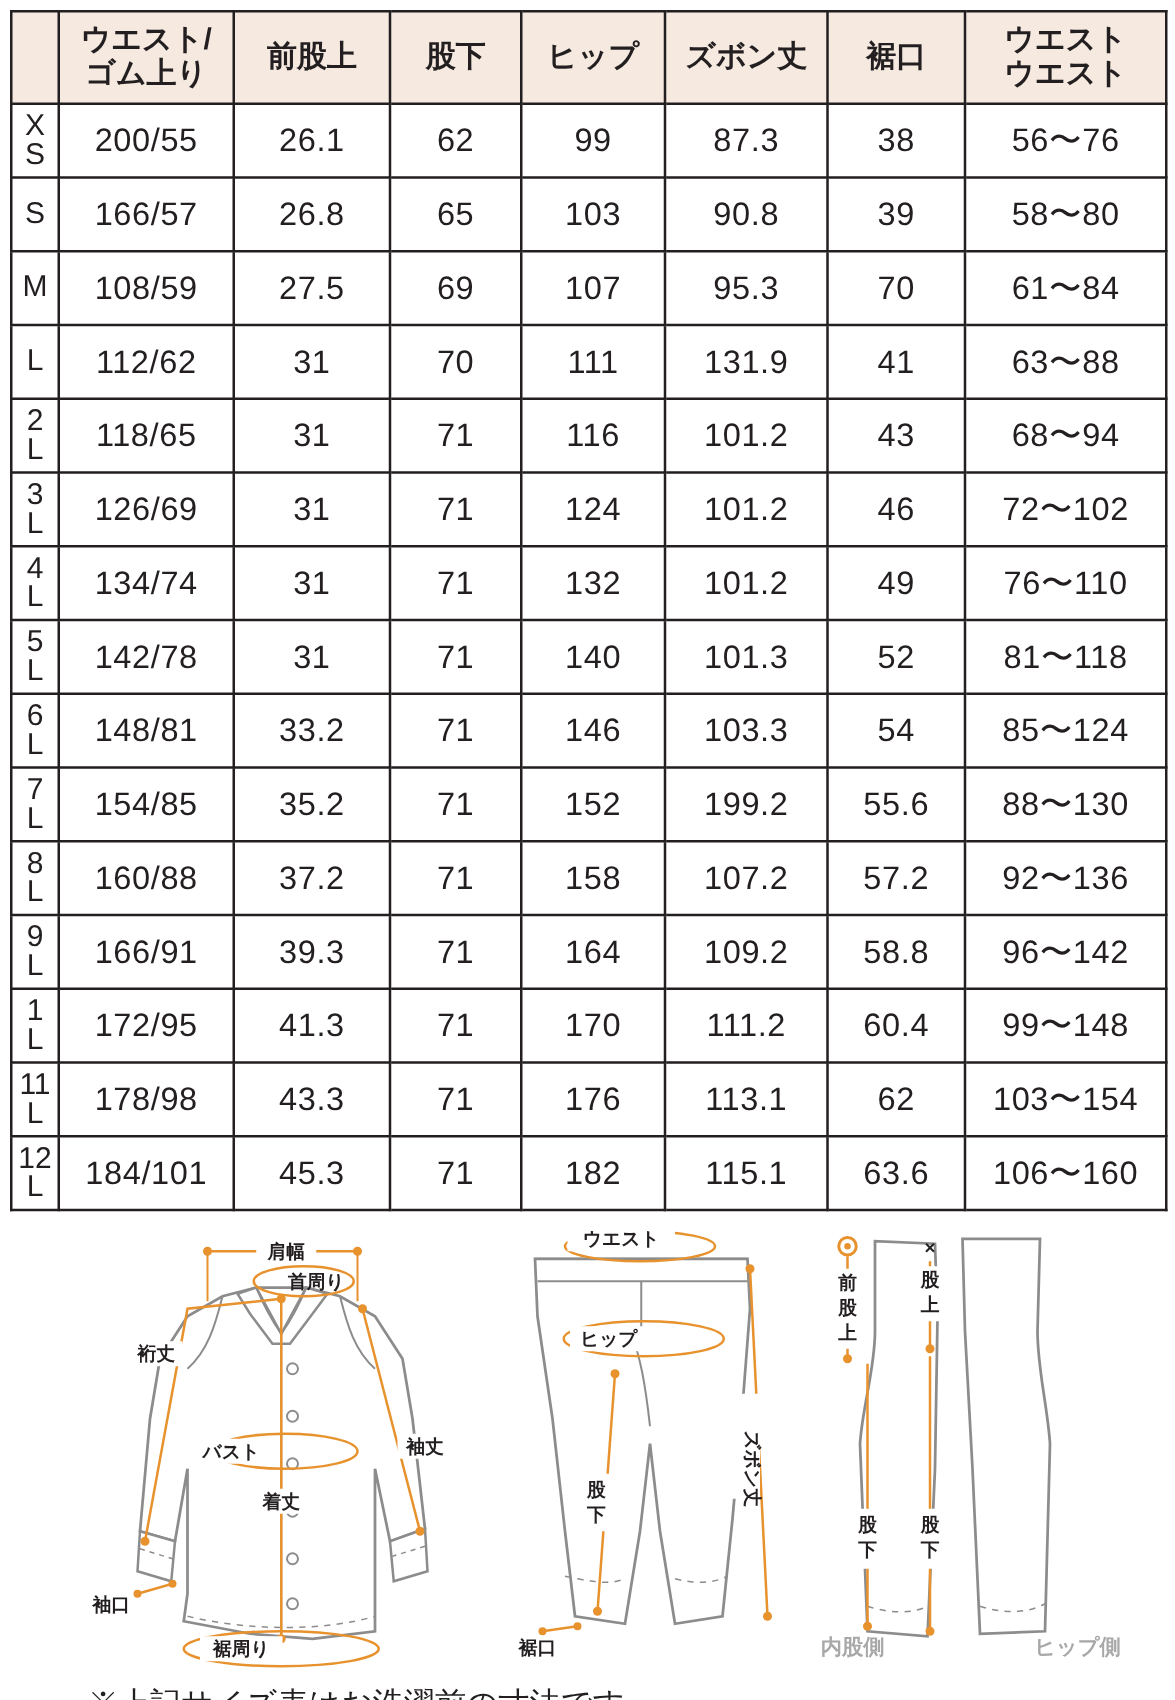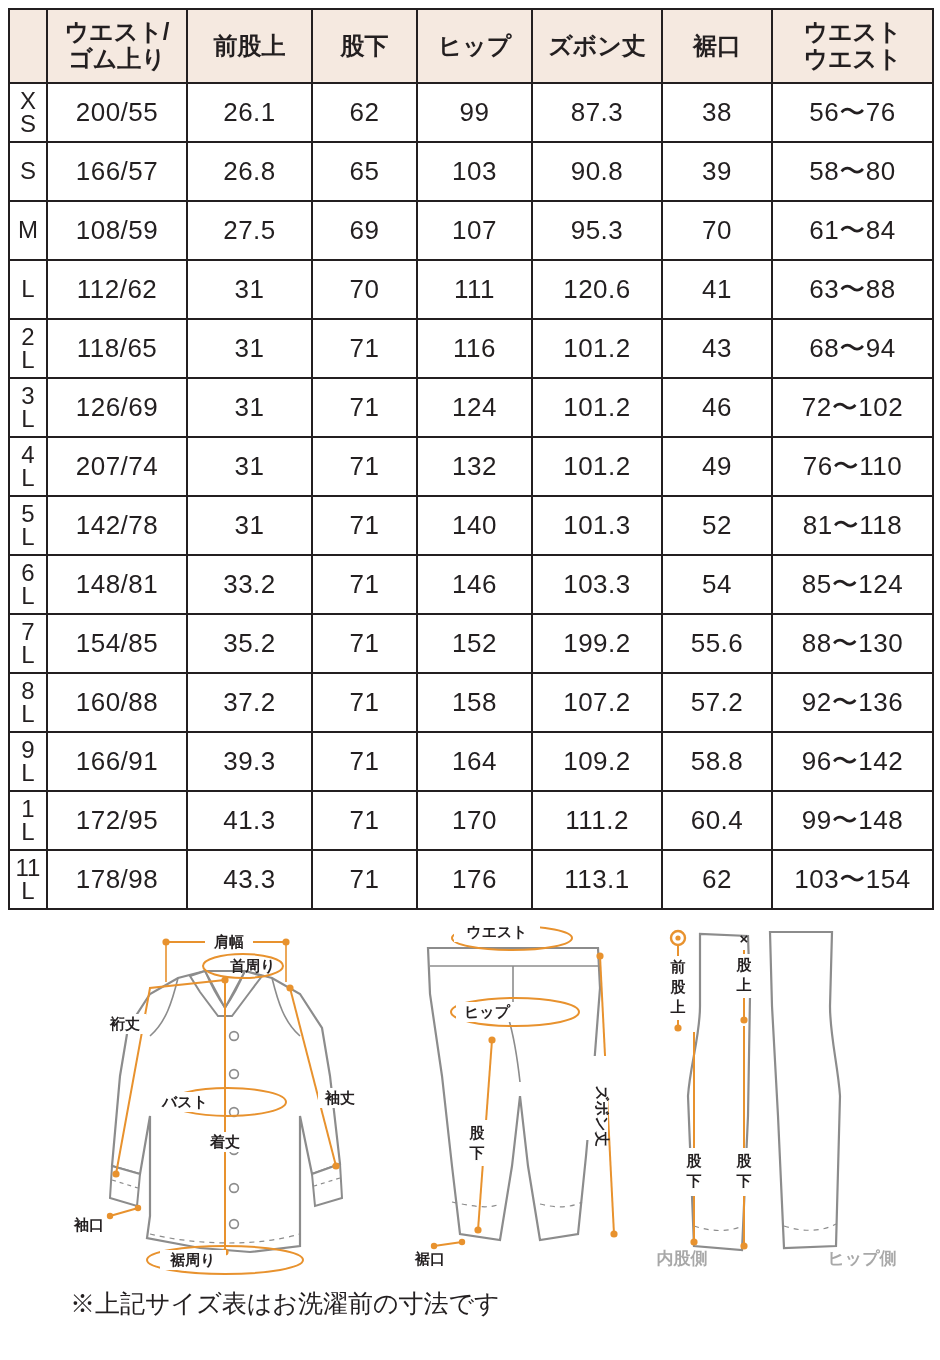--- a/index.html
+++ b/index.html
@@ -185,21 +185,21 @@
         </tr>
         <tr>
           <td class="sizecell">
             <span>L</span>
             <span></span>
           </td>
           <td>112/62</td>
           <td>31</td>
           <td>70</td>
           <td>111</td>
-          <td>120.6</td>
+          <td>131.9</td>
           <td>41</td>
           <td>63〜88</td>
         </tr>
         <tr>
           <td class="sizecell">
             <span>2</span>
             <span>L</span>
           </td>
           <td>118/65</td>
           <td>31</td>
@@ -220,21 +220,21 @@
           <td>124</td>
           <td>101.2</td>
           <td>46</td>
           <td>72〜102</td>
         </tr>
         <tr>
           <td class="sizecell">
             <span>4</span>
             <span>L</span>
           </td>
-          <td>207/74</td>
+          <td>134/74</td>
           <td>31</td>
           <td>71</td>
           <td>132</td>
           <td>101.2</td>
           <td>49</td>
           <td>76〜110</td>
         </tr>
         <tr>
           <td class="sizecell">
             <span>5</span>
@@ -318,20 +318,33 @@
             <span>11</span>
             <span>L</span>
           </td>
           <td>178/98</td>
           <td>43.3</td>
           <td>71</td>
           <td>176</td>
           <td>113.1</td>
           <td>62</td>
           <td>103〜154</td>
+        </tr>
+        <tr>
+          <td class="sizecell">
+            <span>12</span>
+            <span>L</span>
+          </td>
+          <td>184/101</td>
+          <td>45.3</td>
+          <td>71</td>
+          <td>182</td>
+          <td>115.1</td>
+          <td>63.6</td>
+          <td>106〜160</td>
         </tr>
       </tbody>
     </table>
   </div>
 
   <div class="diagrams">
     <svg width="940" height="400" viewBox="0 0 940 400" xmlns="http://www.w3.org/2000/svg">
 
       <g>
 

